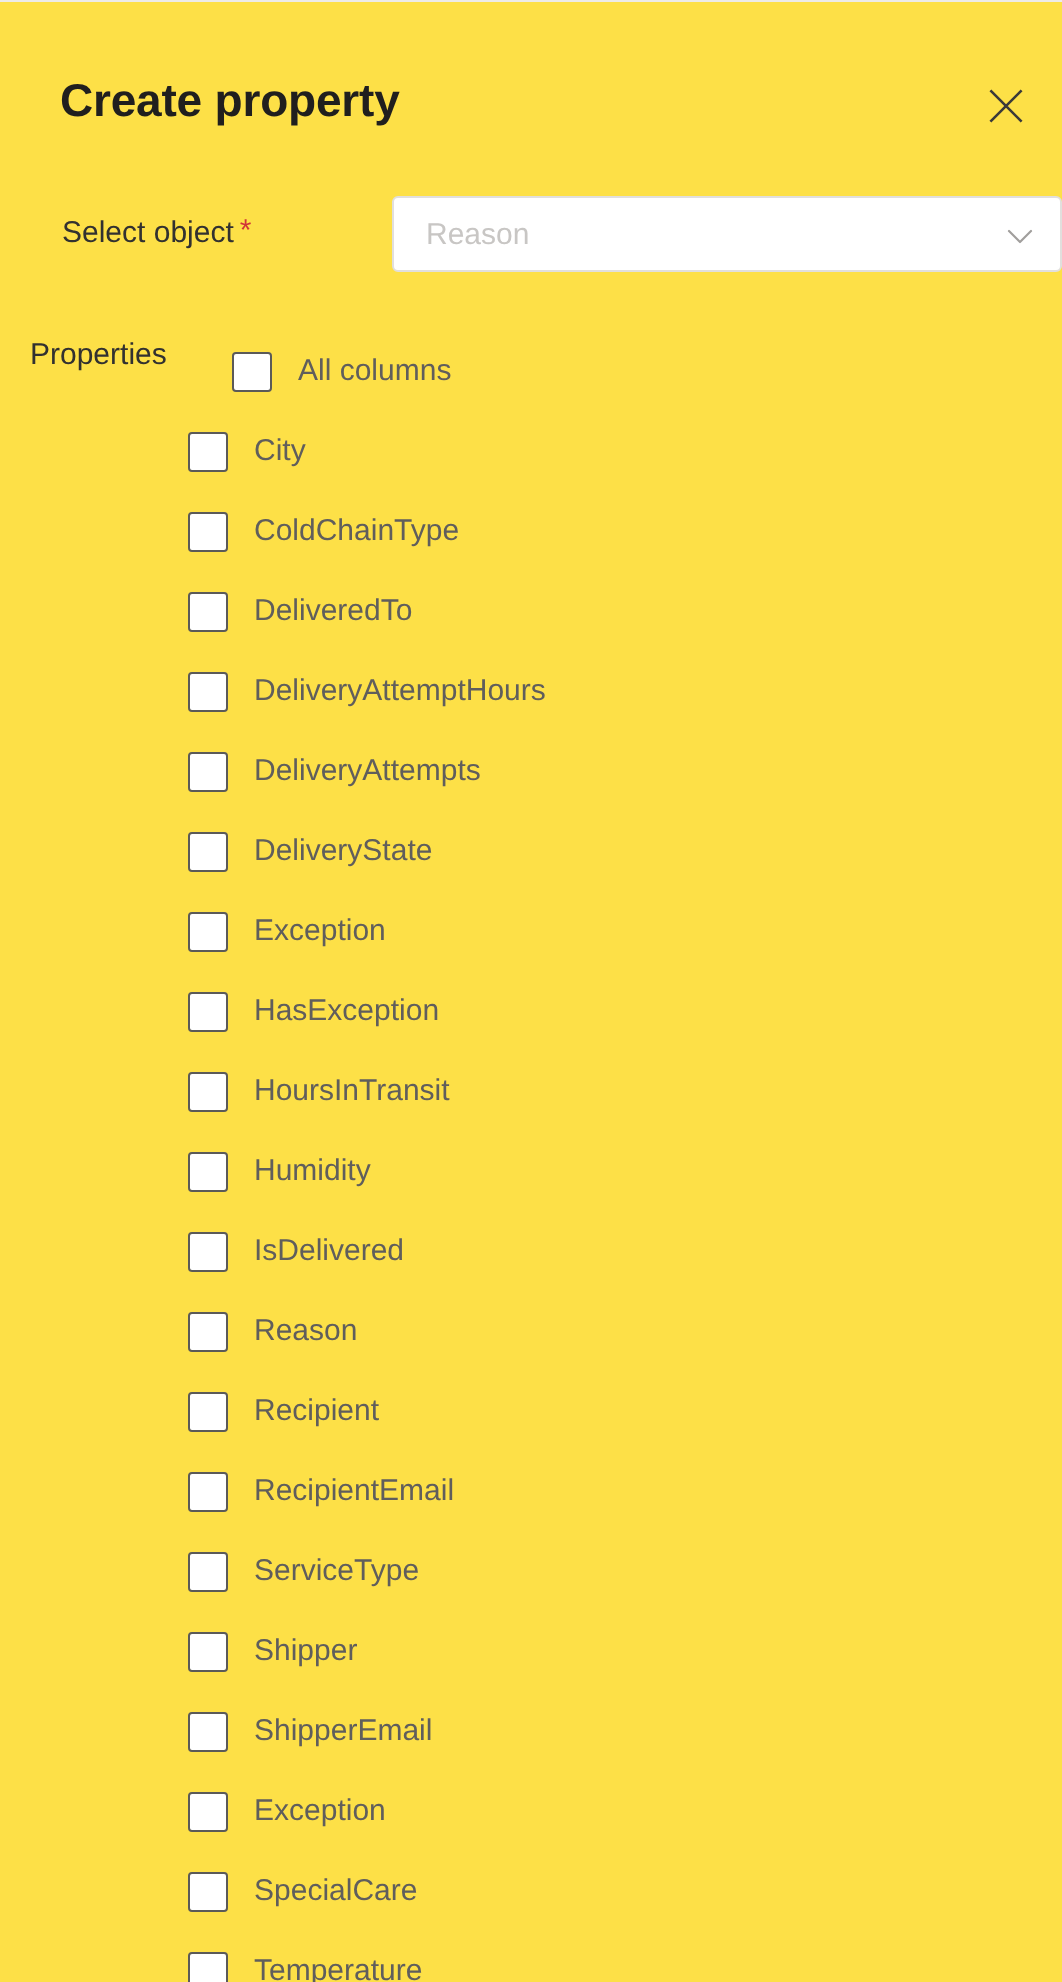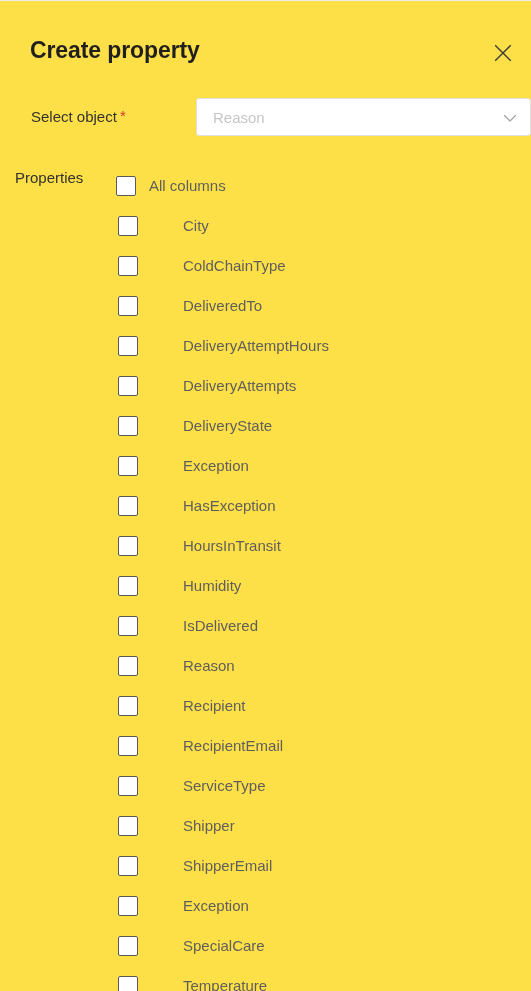--- a/index.html
+++ b/index.html
@@ -134,21 +134,21 @@
     width: 531px;
   }
   .checkbox-row {
     position: relative;
     height: 40px;
     display: flex;
     align-items: center;
     cursor: pointer;
   }
   .checkbox-row.level-root { padding-left: 116px; }
-  .checkbox-row.level-child { padding-left: 118px; gap: 32px; }
+  .checkbox-row.level-child { padding-left: 94px; }
 
   .checkbox-box {
     width: 20px;
     height: 20px;
     box-sizing: border-box;
     border: 1.5px solid #5b5a58;
     border-radius: 2px;
     background: #ffffff;
     flex: 0 0 auto;
   }

